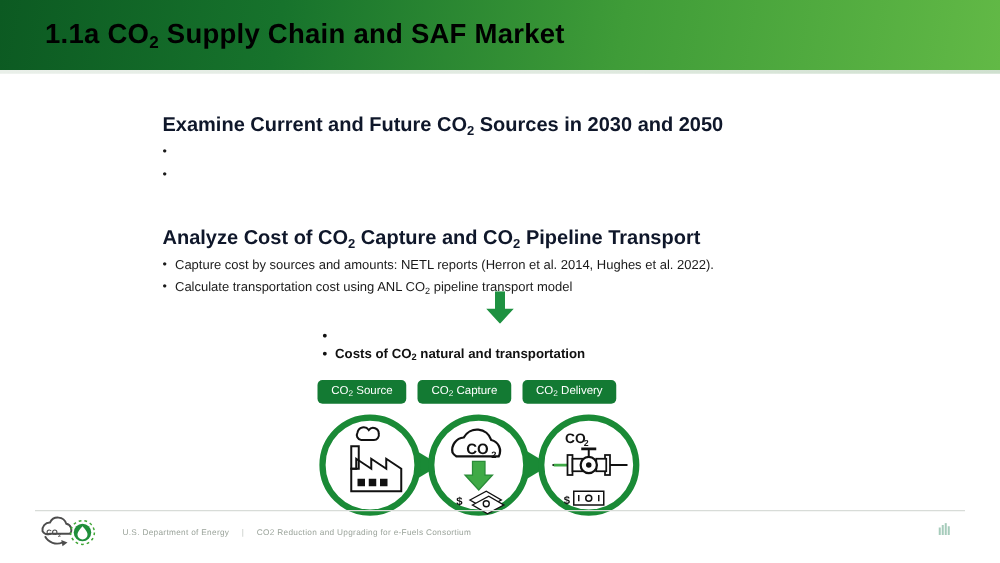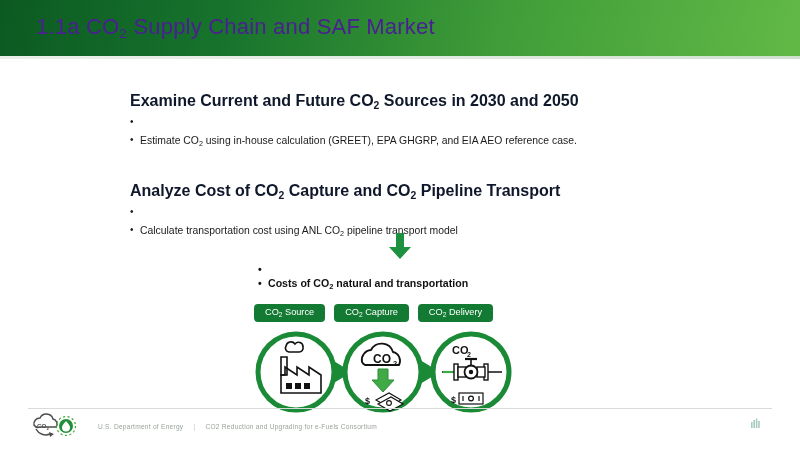--- a/index.html
+++ b/index.html
@@ -22,22 +22,22 @@
     top: 0;
     width: 800px;
     height: 56px;
     background: linear-gradient(100deg, #0c5a22 0%, #17732c 28%, #3f9c38 62%, #62b946 100%);
   }
   .header-title {
     position: absolute;
     left: 36px;
     top: 14px;
     font-size: 22px;
-    font-weight: normal;
-    color: #4c1d95;
+    font-weight: bold;
+    color: #000000;
     letter-spacing: 0.2px;
     white-space: nowrap;
   }
   .header-title sub {
     font-size: 0.62em;
     vertical-align: baseline;
     position: relative;
     top: 4px;
   }
   .header-underline {
@@ -214,29 +214,29 @@
 
 <div class="section" id="section-sources">
   <div class="sec-heading"><span>Examine Current and Future CO</span><sub>2</sub><span> Sources in 2030 and 2050</span></div>
 
   <div class="bullet-row">
     <span class="dot">•</span>
   </div>
 
   <div class="bullet-row">
     <span class="dot">•</span>
-    <span class="txt"><span>Estimate CO</span><sub>2</sub><span> using in-house calculation (GREET), EPA GHGRP, and EIA AEO reference case.</span></span>
   </div>
 </div>
 
 <div class="section" id="section-cost">
   <div class="sec-heading"><span>Analyze Cost of CO</span><sub>2</sub><span> Capture and CO</span><sub>2</sub><span> Pipeline Transport</span></div>
 
   <div class="bullet-row">
     <span class="dot">•</span>
+    <span class="txt"><span>Capture cost by sources and amounts: NETL reports (Herron et al. 2014, Hughes et al. 2022).</span><sub></sub><span></span></span>
   </div>
 
   <div class="bullet-row">
     <span class="dot">•</span>
     <span class="txt"><span>Calculate transportation cost using ANL CO</span><sub>2</sub><span> pipeline transport model</span></span>
   </div>
 </div>
 
 <svg class="down-arrow" viewBox="0 0 24 26">
   <path d="M8 0 H16 V14 H23 L12 26 L1 14 H8 Z" fill="#1e9141"></path>

